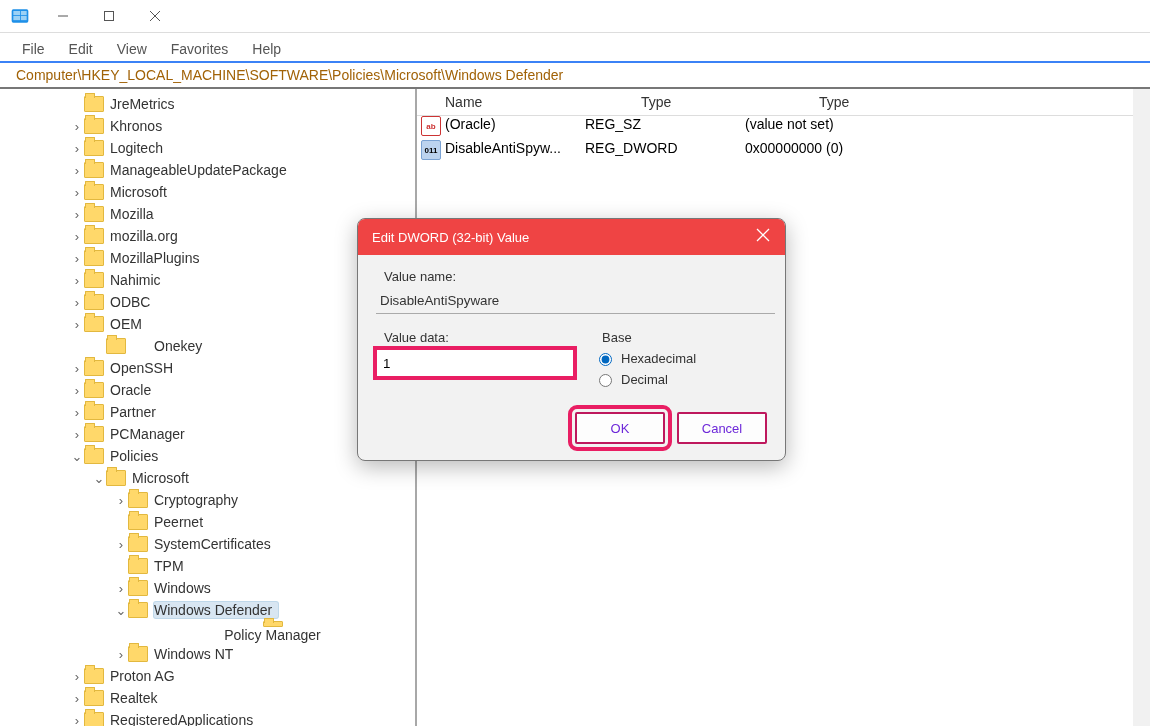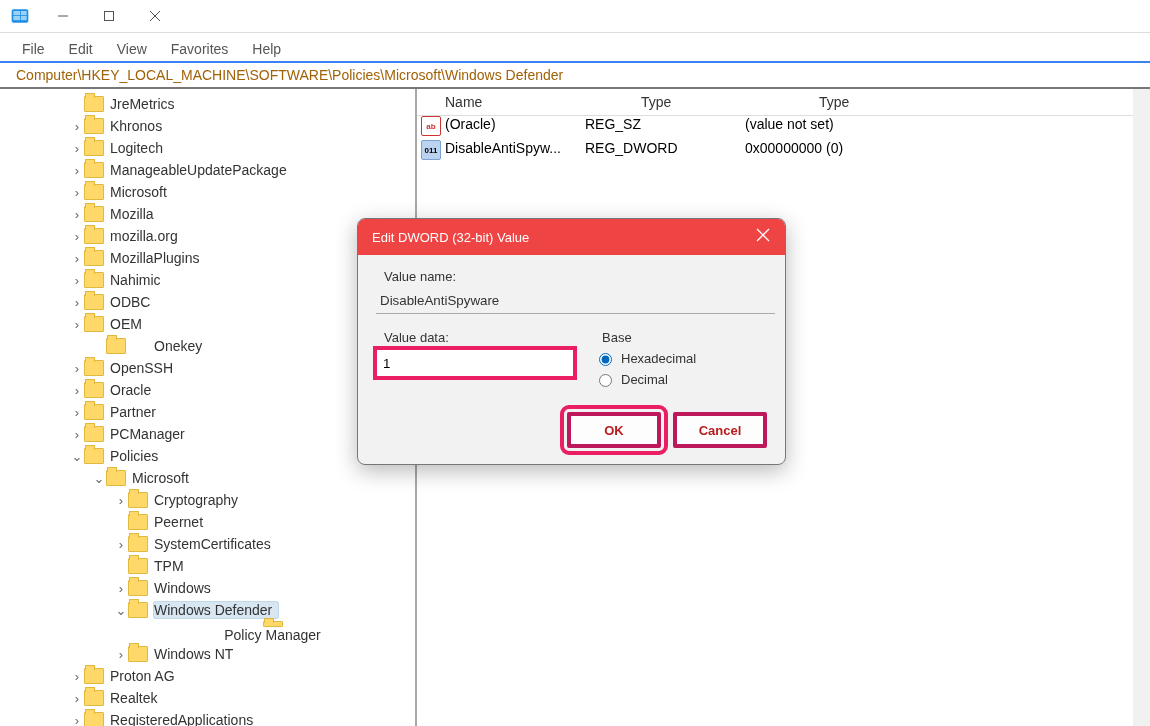--- a/index.html
+++ b/index.html
@@ -230,28 +230,27 @@
   .radio-row input { accent-color: #0067c0; }
   .dlg-buttons {
     display: flex;
     justify-content: flex-end;
     gap: 12px;
     margin-top: 20px;
   }
   .btn {
     width: 86px;
     height: 28px;
-    border: 4px solid #be185d;
+    border: 2px solid #be185d;
     background: #fdfdfd;
     border-radius: 2px;
     display:flex;
     align-items:center;
     justify-content:center;
-    color:#b91c1c;
-    font-weight:bold;
+    color:#6d28d9;
   }
   .btn.ok.highlight-pink { outline-offset: 3px; }
 </style>
 </head>
 <body>
 
 <div class="titlebar">
   <svg class="app-icon" viewBox="0 0 24 24">
     <rect x="2" y="4" width="20" height="16" rx="2" fill="#1e90e8"></rect>
     <rect x="4" y="6" width="8" height="5" fill="#9bd1f5"></rect>

